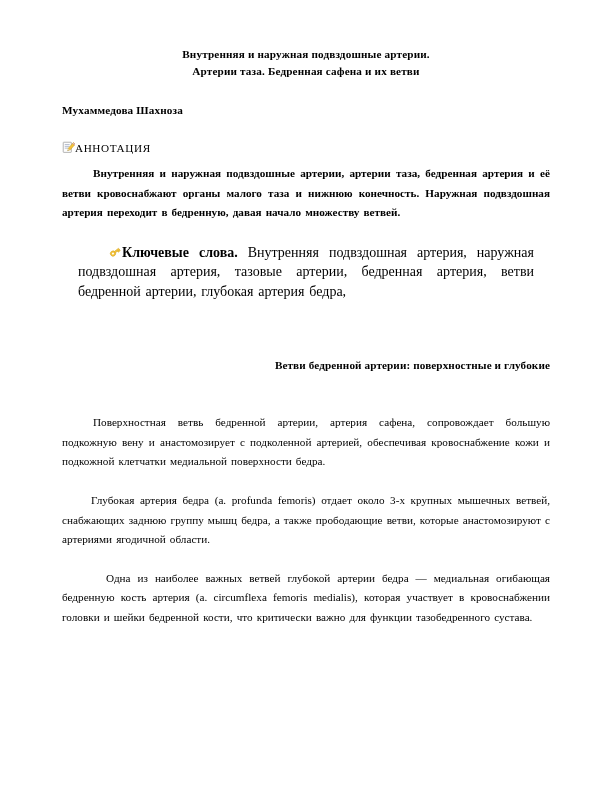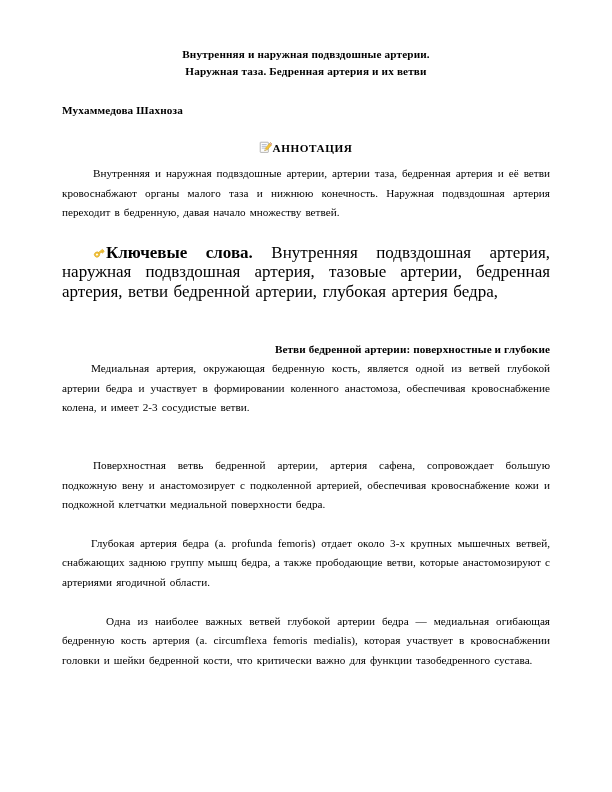--- a/index.html
+++ b/index.html
@@ -39,23 +39,22 @@
     text-align: left;
     font-size: 11.2px;
     font-weight: bold;
     line-height: 16px;
     margin-top: 23px;
     letter-spacing: 0.15px;
   }
 
   
   .annotation-heading {
-    text-align: center;
     font-size: 11.2px;
-    font-weight: bold;
+    font-weight: normal;
     line-height: 16px;
     margin-top: 22px;
     letter-spacing: 0.6px;
     white-space: nowrap;
   }
 
   
   .ico {
     display: inline-block;
     vertical-align: -2px;
@@ -68,27 +67,27 @@
   
   p.body {
     font-size: 11.2px;
     line-height: 19.6px;
     text-align: justify;
     text-justify: inter-word;
     margin: 0;
     text-indent: 31px;
     hyphens: none;
   }
-  p.body.first { margin-top: 8px; }
+  p.body.first { margin-top: 8px; font-weight: bold; }
 
   p.keywords {
-    font-size: 17px;
+    font-size: 14px;
     line-height: 19.6px;
     text-align: justify;
-    margin: 0;
+    margin: 16px;
     text-indent: 31px;
     margin-top: 20px;
   }
   p.keywords b { font-weight: bold; }
 
   h2.section {
     font-size: 11.2px;
     font-weight: bold;
     line-height: 19.6px;
     margin: 0;
@@ -106,21 +105,21 @@
 
   .spaced-words { word-spacing: 1.3px; }
 </style>
 </head>
 <body>
 
 <div class="page">
 
   <div class="title-block">
     <div class="title-line">Внутренняя и наружная подвздошные артерии.</div>
-    <div class="title-line">Наружная таза. Бедренная артерия и их ветви</div>
+    <div class="title-line">Артерии таза. Бедренная сафена и их ветви</div>
   </div>
 
   <div class="author">Мухаммедова Шахноза</div>
 
   <div class="annotation-heading">
     <span class="ico">
       <svg viewBox="0 0 16 16" width="13" height="13" xmlns="http://www.w3.org/2000/svg">
         <rect x="1.5" y="1.5" width="10" height="12.5" rx="0.6" fill="#fdfdfd" stroke="#9a9a9a" stroke-width="0.9"></rect>
         <line x1="3.4" y1="4.4" x2="9.4" y2="4.4" stroke="#8e9bb5" stroke-width="0.8"></line>
         <line x1="3.4" y1="6.6" x2="9.4" y2="6.6" stroke="#8e9bb5" stroke-width="0.8"></line>
@@ -148,21 +147,20 @@
           <rect x="13.4" y="9.1" width="1.4" height="1.7" fill="#f5c33b" stroke="#d1a31f" stroke-width="0.55"></rect>
         </g>
       </svg>
     </span><b>Ключевые слова.</b><span> Внутренняя подвздошная артерия, наружная подвздошная артерия, тазовые артерии, бедренная артерия, ветви бедренной артерии, глубокая артерия бедра,</span>
   </p>
 
   <div class="gap-lg"></div>
 
   <h2 class="section">Ветви бедренной артерии: поверхностные и глубокие</h2>
 
-  <p class="body tight spaced-words">Медиальная артерия, окружающая бедренную кость, является одной из ветвей глубокой артерии бедра и участвует в формировании коленного анастомоза, обеспечивая кровоснабжение колена, и имеет 2-3 сосудистые ветви.</p>
 
   <div class="gap-md"></div>
 
 
   <div class="gap-md"></div>
 
   <p class="body spaced-words">Поверхностная ветвь бедренной артерии, артерия сафена, сопровождает большую подкожную вену и анастомозирует с подколенной артерией, обеспечивая кровоснабжение кожи и подкожной клетчатки медиальной поверхности бедра.</p>
 
   <div class="gap-md"></div>
 

